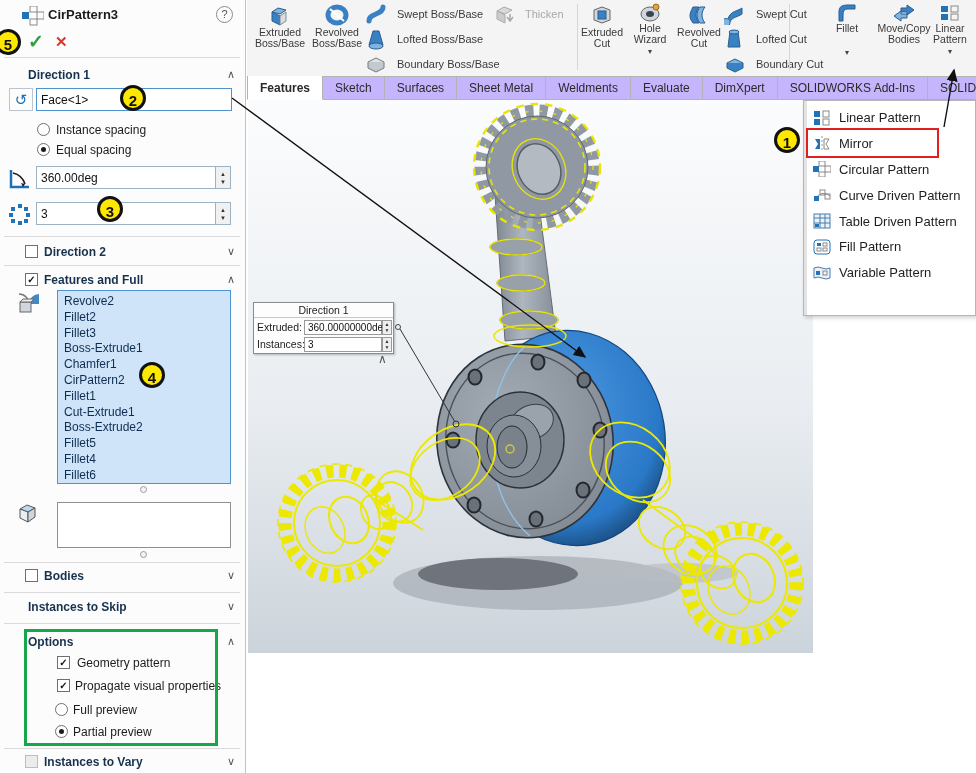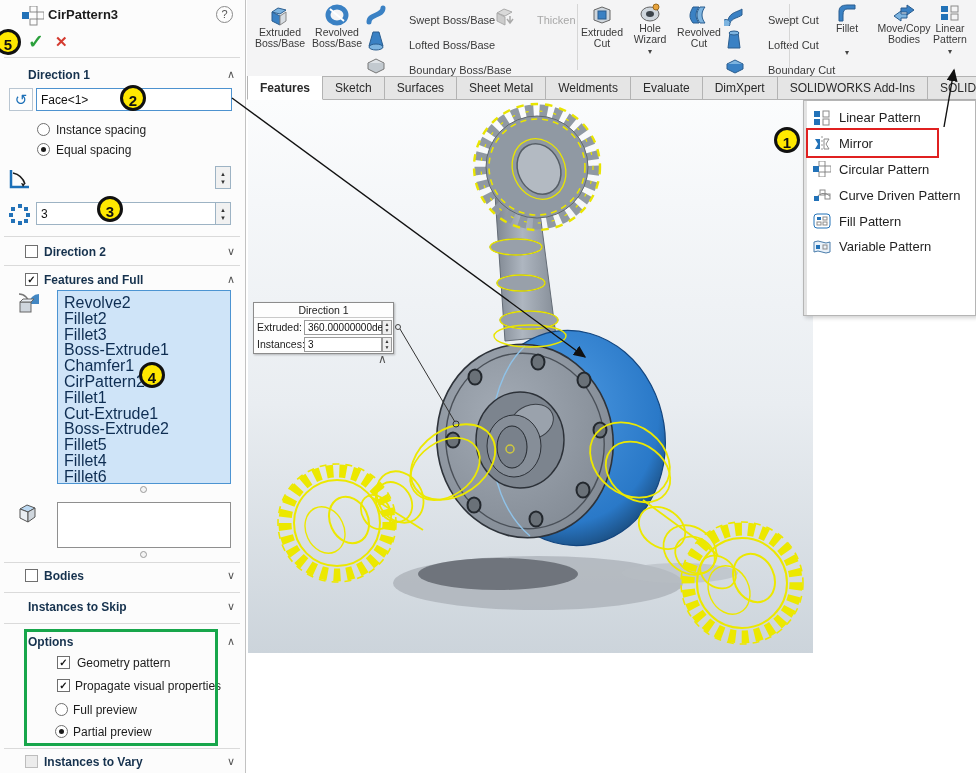--- a/index.html
+++ b/index.html
@@ -22,38 +22,38 @@
 .rad{position:absolute;width:13px;height:13px;background:#fff;border:1px solid #6f6f6f;border-radius:50%}
 .rad.on::after{content:"";position:absolute;left:3px;top:3px;width:5px;height:5px;border-radius:50%;background:#1c1c1c}
 .flbl{position:absolute;font-size:12px;color:#1c1c1c;white-space:nowrap}
 .inp{position:absolute;height:23px;background:#fff;border:1px solid #9db3c4;font-size:12px;color:#111;padding:3px 4px;font-family:"Liberation Sans",sans-serif}
 .inp.sel{border-color:#4d92cf}
 .spinbox{position:absolute;width:16px;height:23px;background:#f1f1f1;border:1px solid #9db3c4;display:flex;flex-direction:column;align-items:center;justify-content:center;gap:2px}
 .spinbox span{font-size:6px;line-height:6px;color:#333}
 .iconbtn{position:absolute;width:24px;height:23px;border:1px solid #b9c6d2;background:#fdfdfd;text-align:center;line-height:21px;font-size:15px;color:#1c70b8}
 .sicon{position:absolute}
 .listbox{position:absolute;left:57px;top:290px;width:174px;height:194px;background:#cfe4f8;border:1px solid #4c94d2;overflow:hidden;padding-top:3px}
-.listbox .li{height:15.8px;padding-left:6px;font-size:16px;color:#0e2d52;white-space:nowrap}
+.listbox .li{height:15.8px;padding-left:6px;font-size:12px;color:#0e2d52;white-space:nowrap}
 .emptybox{position:absolute;left:57px;top:502px;width:174px;height:46px;background:#fff;border:1px solid #8f8f8f}
 .handle{position:absolute;width:7px;height:7px;border:1px solid #9a9a9a;border-radius:50%;background:#f4f4f4}
 
 
 .ribbon{position:absolute;left:247px;top:0;width:729px;height:76px;background:#f4f4f5}
 .rbig{position:absolute;top:3px;width:64px;text-align:center;cursor:default}
 .rbig .ric{height:24px;display:flex;align-items:center;justify-content:center}
 .rbig .rl{font-size:10.5px;line-height:11px;color:#3a3a3a}
 .rbig .rcaret{font-size:8px;color:#444;line-height:10px;margin-top:2px}
-.rsmall{position:absolute;height:24px;display:flex;align-items:flex-end;gap:22px}
+.rsmall{position:absolute;height:24px;display:flex;align-items:center;gap:10px}
 .rsmall .rl{font-size:11px;color:#3a3a3a;white-space:nowrap}
 .rsmall.dis .rl{color:#a8a8a8}
 .vsep{position:absolute;top:4px;height:66px;border-left:1px solid #d6d6d6}
 
 
 .tabbar{position:absolute;left:247px;top:76px;width:729px;height:24px;background:#fff;display:flex;align-items:stretch}
-.tab{padding:0 12px;display:flex;align-items:center;font-size:12px;color:#2a2a2a;background:#e5e5e5;border:1px solid #b3b3b3;border-left:none;white-space:nowrap}
+.tab{padding:0 12px;display:flex;align-items:center;font-size:12px;color:#2a2a2a;background:#c4b5fd;border:1px solid #b3b3b3;border-left:none;white-space:nowrap}
 .tab:first-child{border-left:1px solid #b3b3b3}
 .tab.active{background:#fff;border-bottom:1px solid #fff;border-top:none;font-weight:bold}
 
 
 .scene{position:absolute;left:248px;top:100px;width:565px;height:553px}
 
 
 .callout{position:absolute;left:253px;top:302px;width:141px;height:52px;background:#fdfdfd;border:1px solid #8c8c8c;box-shadow:1px 1px 2px rgba(0,0,0,.25);font-size:10.5px}
 .callout .ct{height:15px;text-align:center;line-height:15px;border-bottom:1px solid #c9c9c9;color:#222}
 .callout .crow{position:absolute;left:3px;height:15px;line-height:15px;color:#222}
@@ -99,20 +99,21 @@
     <input class="inp sel" style="left: 36px; top: 88px; width: 196px;" value="Face&lt;1&gt;">
     <div class="rad" style="left:37px;top:123px"></div>
     <div class="flbl" style="left:56px;top:123px">Instance spacing</div>
     <div class="rad on" style="left:37px;top:143px"></div>
     <div class="flbl" style="left:56px;top:143px">Equal spacing</div>
     <svg class="sicon" style="left:8px;top:167px" width="24" height="24">
       <path d="M3 3 L3 20 L21 20" stroke="#1c70b8" stroke-width="2.5" fill="none"></path>
       <path d="M5 6 Q14 8 17 17" stroke="#1c1c1c" stroke-width="1.5" fill="none"></path>
       <path d="M17 17 l-4 -1 l2 4 z" fill="#1c1c1c"></path>
     </svg>
+    <input class="inp" style="left: 36px; top: 166px; width: 180px;" value="360.00deg">
     <div class="spinbox" style="left:215px;top:166px">
       <span>▲</span>
       <span>▼</span>
     </div>
     <svg class="sicon" style="left:8px;top:202px" width="24" height="24">
       <g fill="#2272b8">
         <rect x="10" y="2" width="4" height="4"></rect>
           <rect x="16" y="5" width="4" height="4"></rect>
         <rect x="18" y="11" width="4" height="4"></rect>
           <rect x="16" y="17" width="4" height="4"></rect>
@@ -521,20 +522,28 @@
       <svg width="18" height="16">
           <path d="M1 13 Q 9 2 17 9" fill="none" stroke="#8a8a8a"></path>
           <rect x="1" y="9" width="5" height="5" fill="#2272b8"></rect>
           <rect x="7" y="3" width="5" height="5" fill="none" stroke="#8a8a8a"></rect>
           <rect x="12" y="7" width="5" height="5" fill="none" stroke="#8a8a8a"></rect>
         </svg>
       <span>Curve Driven Pattern</span>
     </div>
     <div class="mitem">
       <svg width="18" height="16">
+          <rect x="1" y="1" width="16" height="14" fill="#eaf2fa" stroke="#4a7dab"></rect>
+          <path d="M1 5 L17 5 M1 10 L17 10 M7 1 L7 15 M12 1 L12 15" stroke="#4a7dab"></path>
+          <rect x="2" y="11" width="4" height="3" fill="#2272b8"></rect>
+        </svg>
+      <span>Table Driven Pattern</span>
+    </div>
+    <div class="mitem">
+      <svg width="18" height="16">
           <rect x="1" y="1" width="16" height="14" rx="3" fill="none" stroke="#2272b8"></rect>
           <rect x="4" y="4" width="4" height="3" fill="#2272b8"></rect>
           <rect x="10" y="4" width="4" height="3" fill="none" stroke="#8a8a8a"></rect>
           <rect x="4" y="9" width="4" height="3" fill="none" stroke="#8a8a8a"></rect>
           <rect x="10" y="9" width="4" height="3" fill="none" stroke="#8a8a8a"></rect>
         </svg>
       <span>Fill Pattern</span>
     </div>
     <div class="mitem">
       <svg width="18" height="16">

